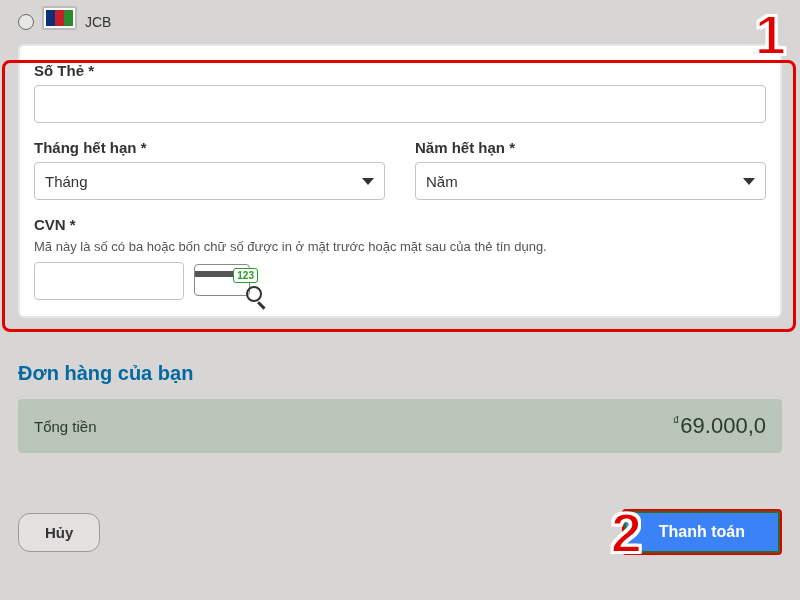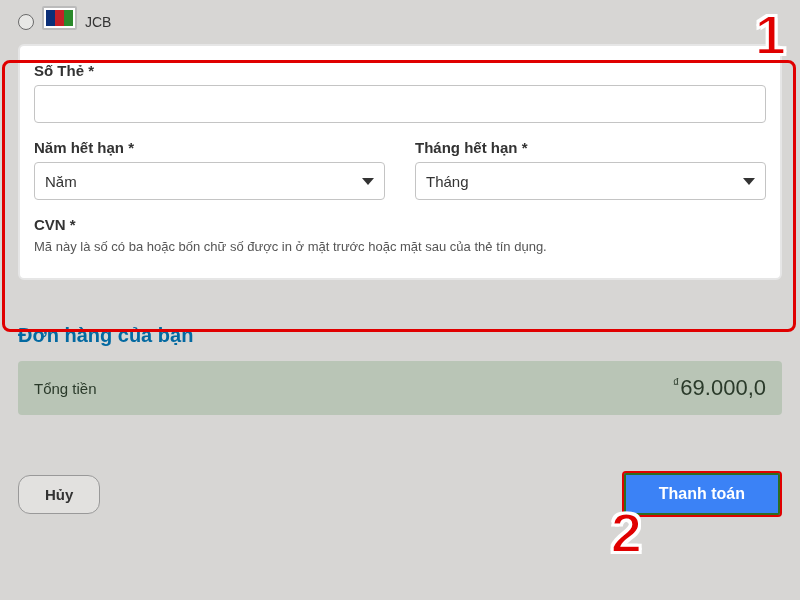--- a/index.html
+++ b/index.html
@@ -58,37 +58,45 @@
     <div class="jcb-text">JCB</div>
   </div>
 
   <div class="panel">
     <div class="field-row">
       <div class="label">Số Thẻ *</div>
       <input class="input" style="">
     </div>
     <div class="row2 field-row">
       <div class="col">
-        <div class="label">Năm hết hạn *</div>
+        <div class="label">Tháng hết hạn *</div>
         <div class="select">
-          <span>Năm</span>
+          <span>Tháng</span>
           <span class="chev"></span>
         </div>
       </div>
       <div class="col">
-        <div class="label">Tháng hết hạn *</div>
+        <div class="label">Năm hết hạn *</div>
         <div class="select">
-          <span>Tháng</span>
+          <span>Năm</span>
           <span class="chev"></span>
         </div>
       </div>
     </div>
     <div>
       <div class="label">CVN *</div>
       <div class="hint">Mã này là số có ba hoặc bốn chữ số được in ở mặt trước hoặc mặt sau của thẻ tín dụng.</div>
+      <div class="cvn-row">
+        <input class="cvn-input" style="">
+        <div class="cvn-icon">
+          <div class="cvn-card"></div>
+          <div class="cvn-box">123</div>
+          <div class="mag"></div>
+        </div>
+      </div>
     </div>
   </div>
 
   <div class="order-title">Đơn hàng của bạn</div>
   <div class="total-bar">
     <div class="total-label">Tổng tiền</div>
     <div class="total-amt"><span class="dd">₫</span><span>69.000,0</span></div>
   </div>
 
   <div class="actions">

